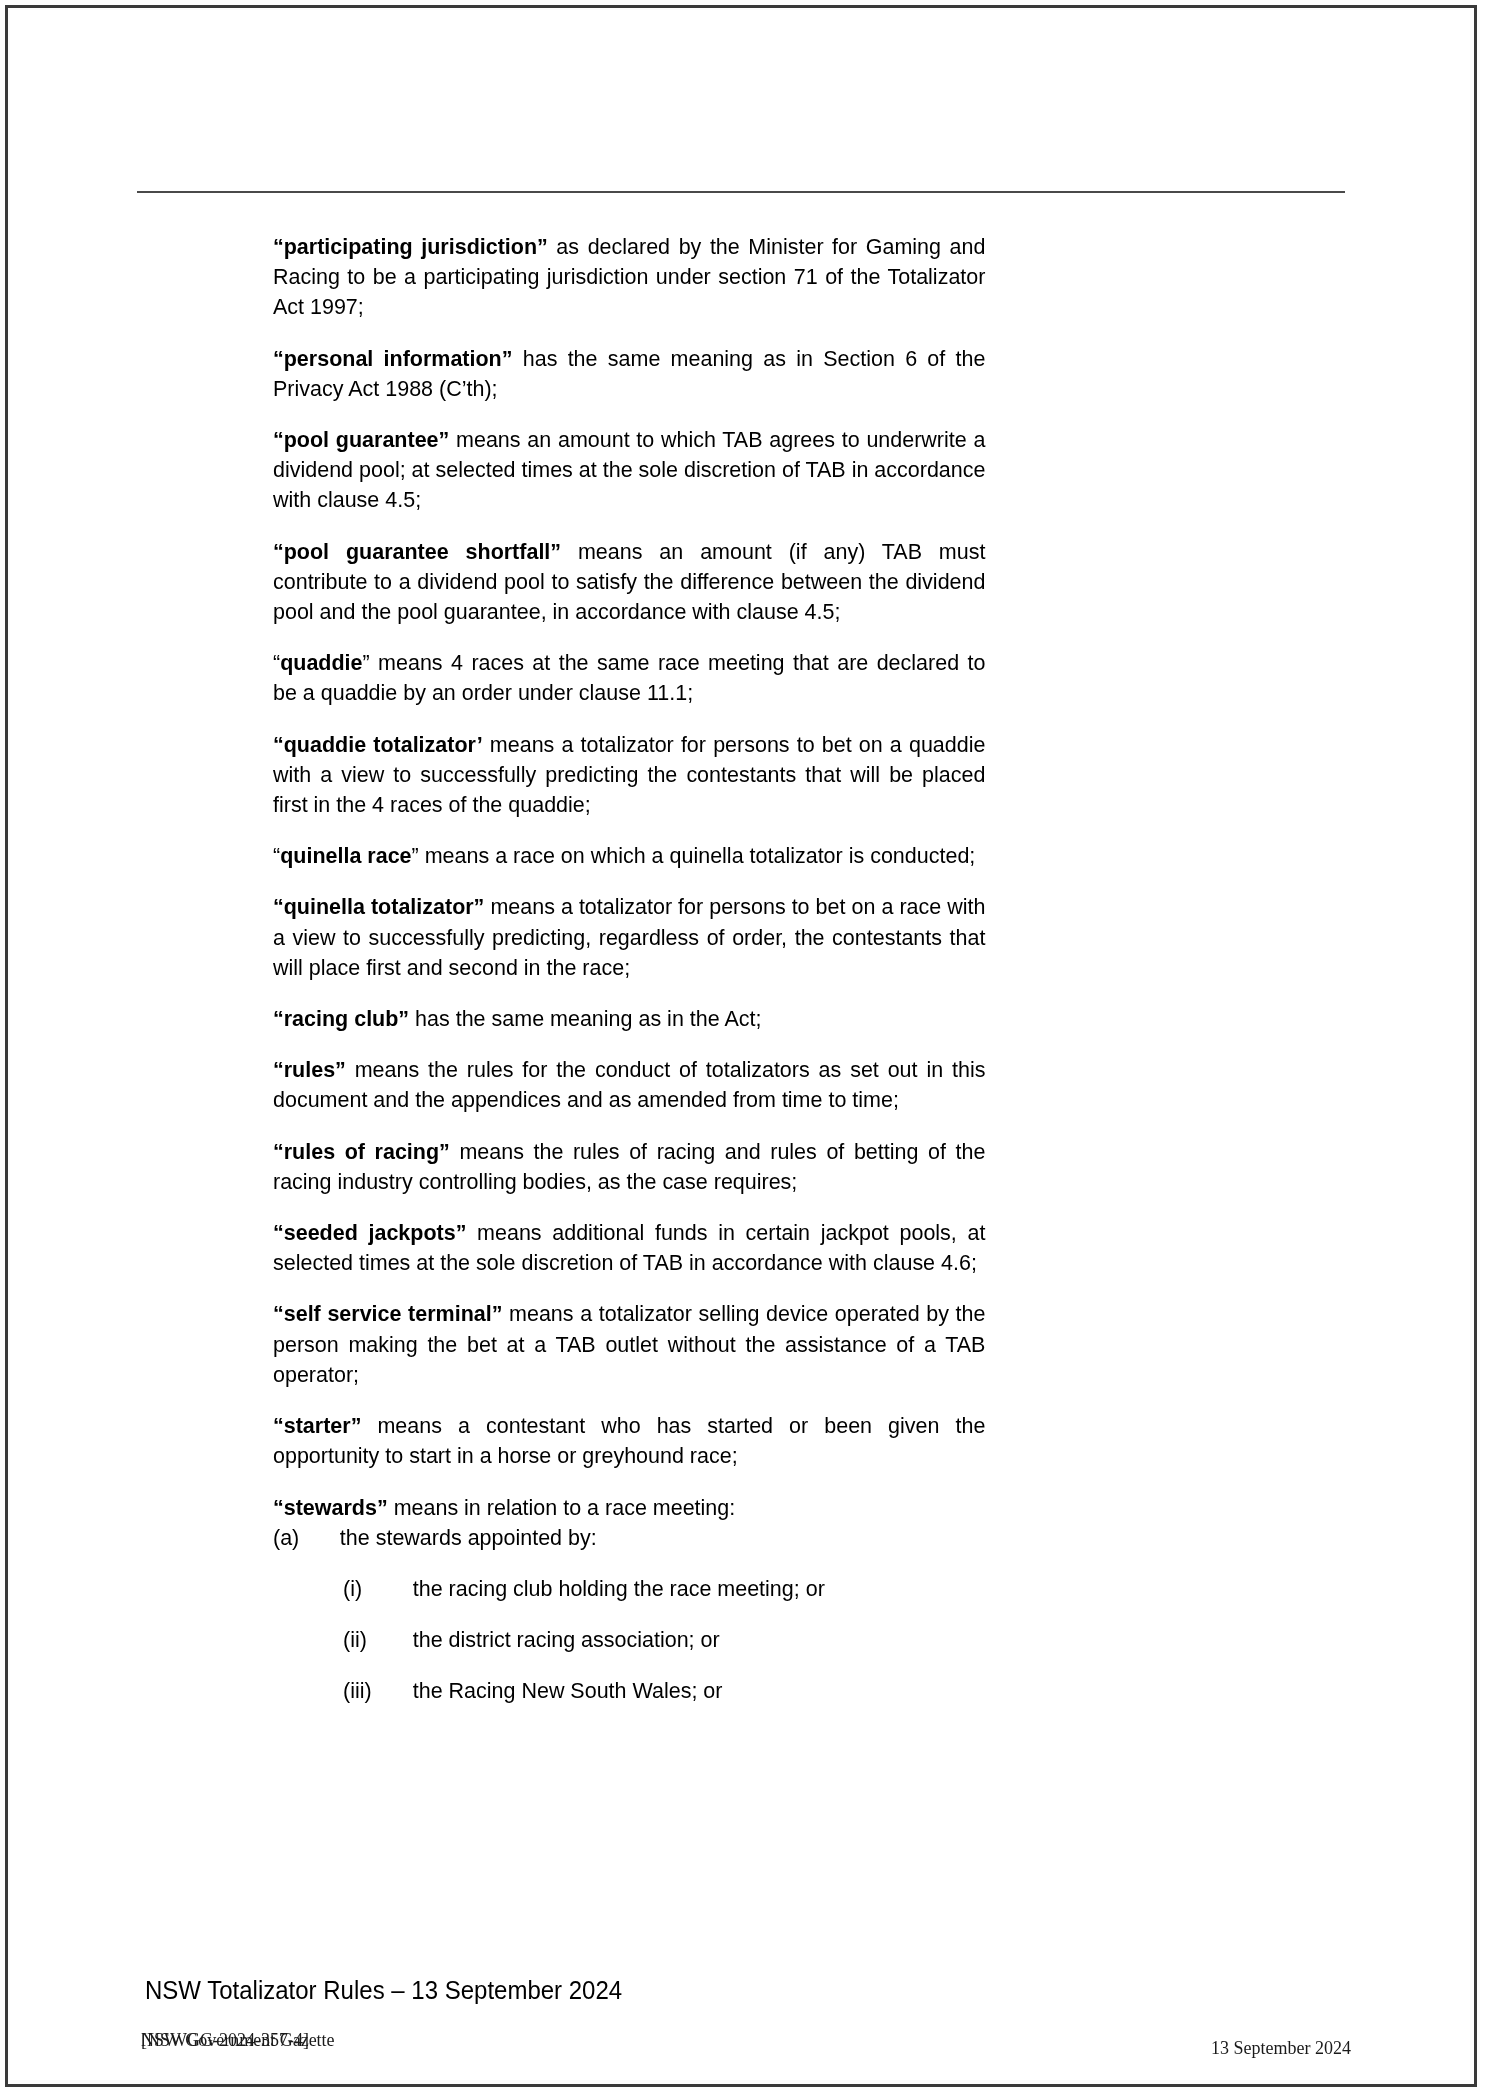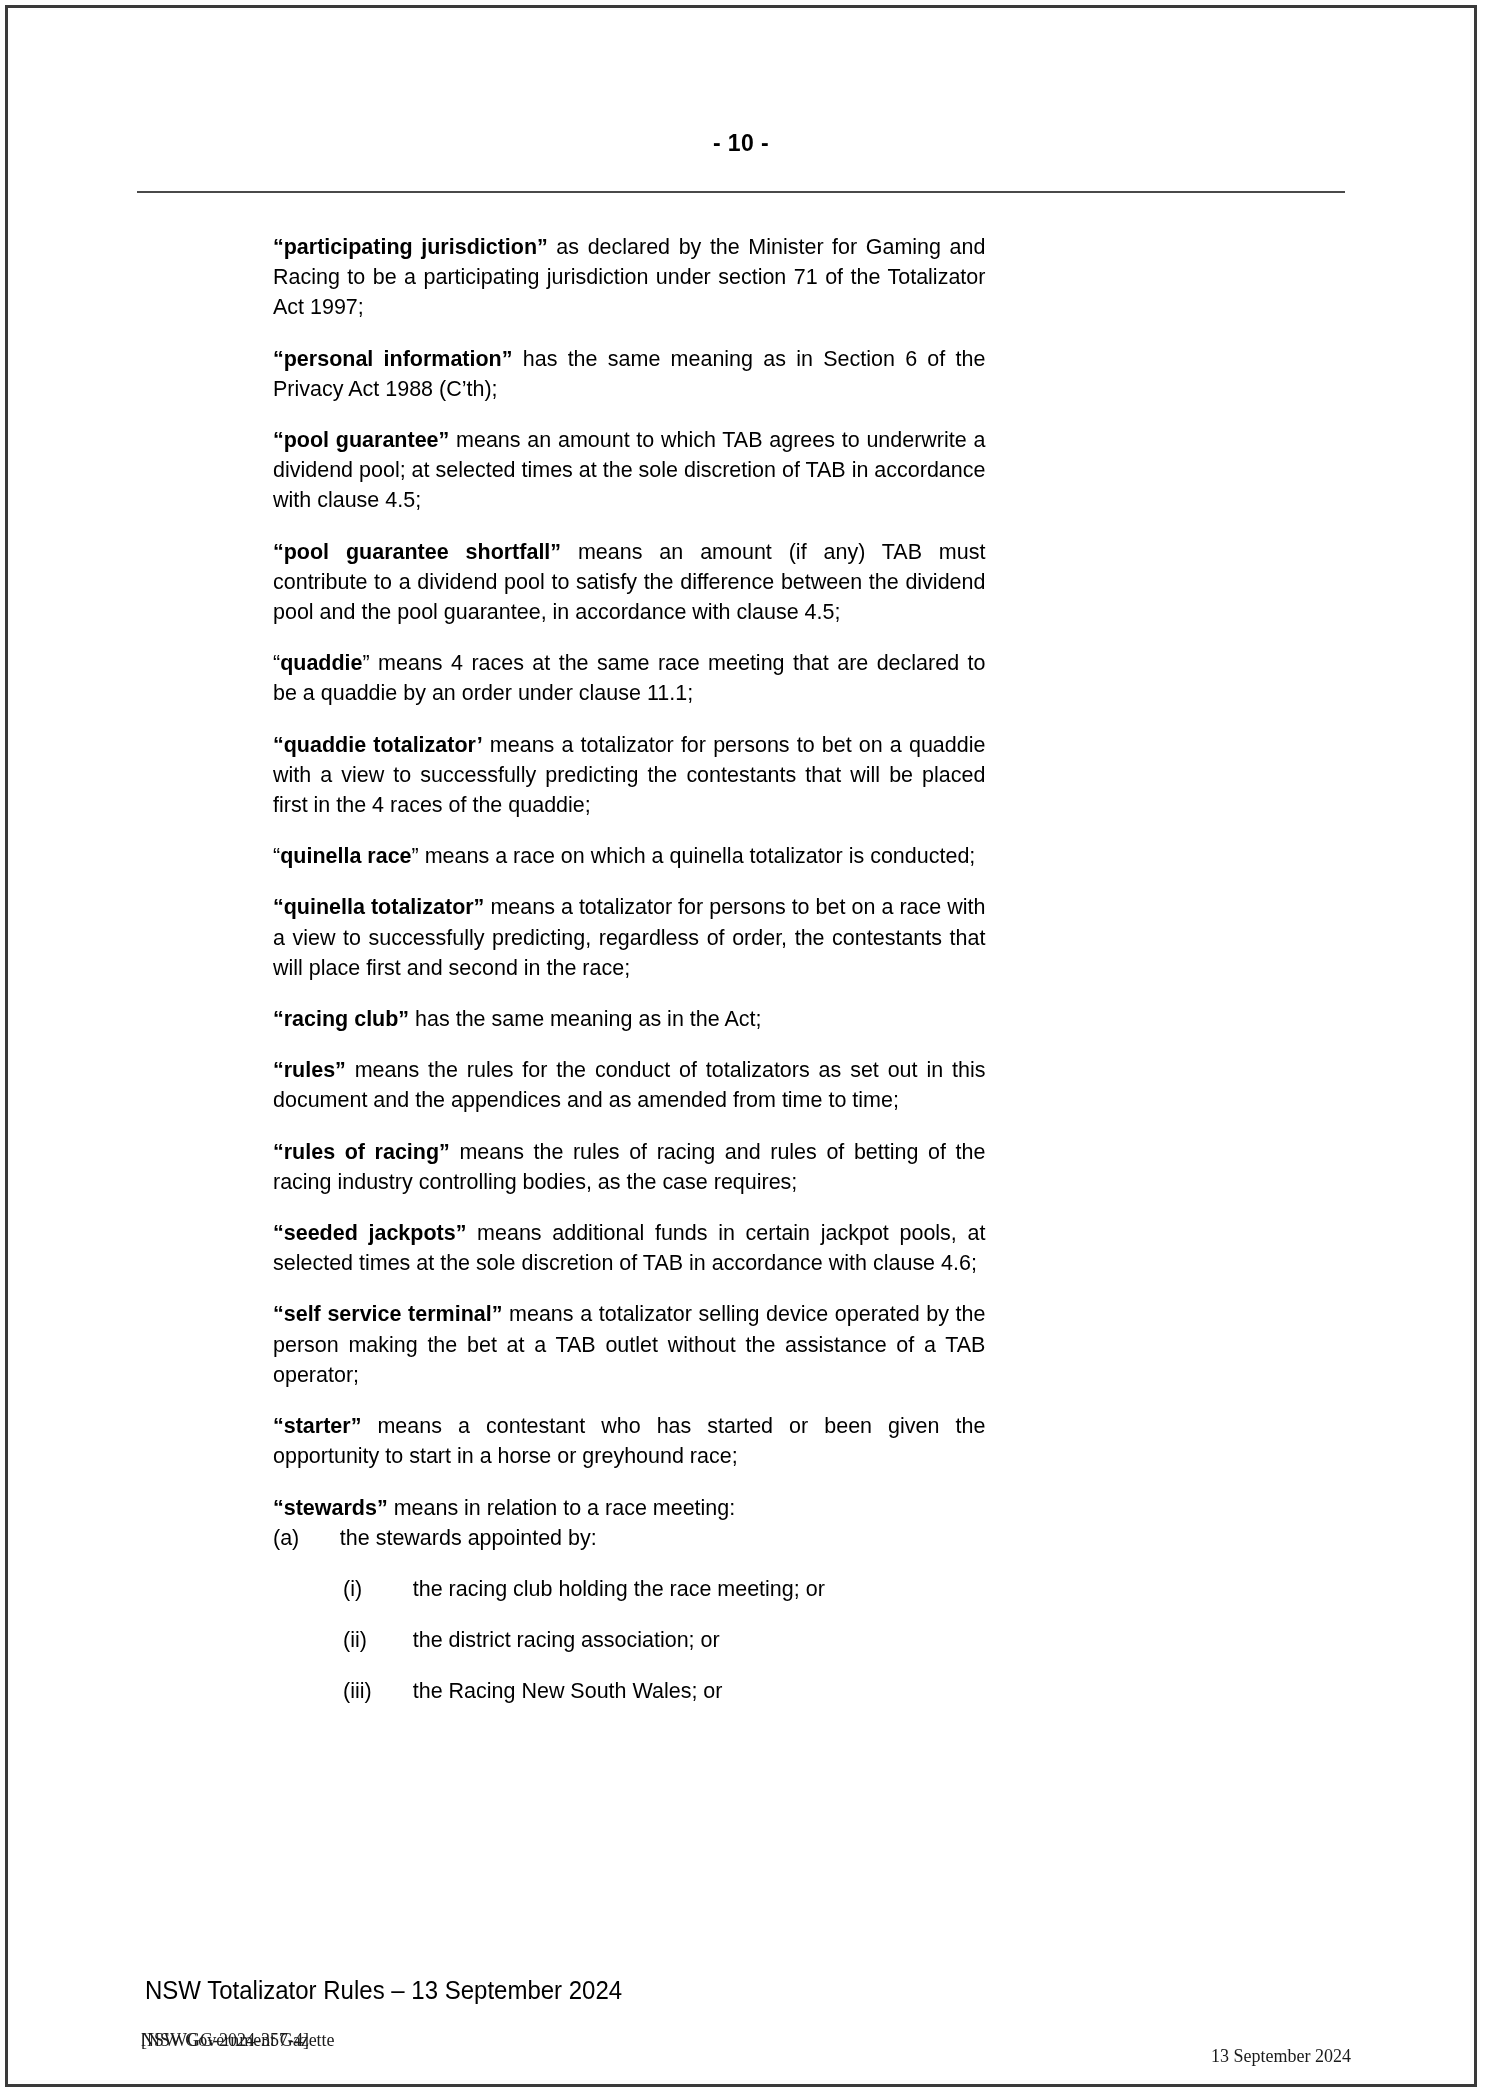--- a/index.html
+++ b/index.html
@@ -131,31 +131,30 @@
   .gazette-line .gz-center {
     position: absolute;
     left: 0;
     right: 0;
     top: 0;
     white-space: nowrap;
   }
   .gazette-line .gz-right {
     position: absolute;
     right: 0;
-    top: 16px;
+    top: 8px;
     white-space: nowrap;
   }
 </style>
 </head>
 <body>
 
 <div class="page-frame">
   <div class="page-inner">
 
-    <div class="page-number">- 10 -</div>
 
     <div class="header-rule"></div>
 
     <div class="body-col">
       <div id="defs-container">
           <p class="def"><b>“</b><b>participating jurisdiction</b><b>”</b><span> as declared by the Minister for Gaming and Racing to be a participating jurisdiction under section 71 of the Totalizator Act 1997;</span></p>
           <p class="def"><b>“</b><b>personal information</b><b>”</b><span> has the same meaning as in Section 6 of the Privacy Act 1988 (C’th);</span></p>
           <p class="def"><b>“</b><b>pool guarantee</b><b>”</b><span> means an amount to which TAB agrees to underwrite a dividend pool; at selected times at the sole discretion of TAB in accordance with clause 4.5;</span></p>
           <p class="def"><b>“</b><b>pool guarantee shortfall</b><b>”</b><span> means an amount (if any) TAB must contribute to a dividend pool to satisfy the difference between the dividend pool and the pool guarantee, in accordance with clause 4.5;</span></p>
           <p class="def"><span>“</span><b>quaddie</b><span>”</span><span> means 4 races at the same race meeting that are declared to be a quaddie by an order under clause 11.1;</span></p>

